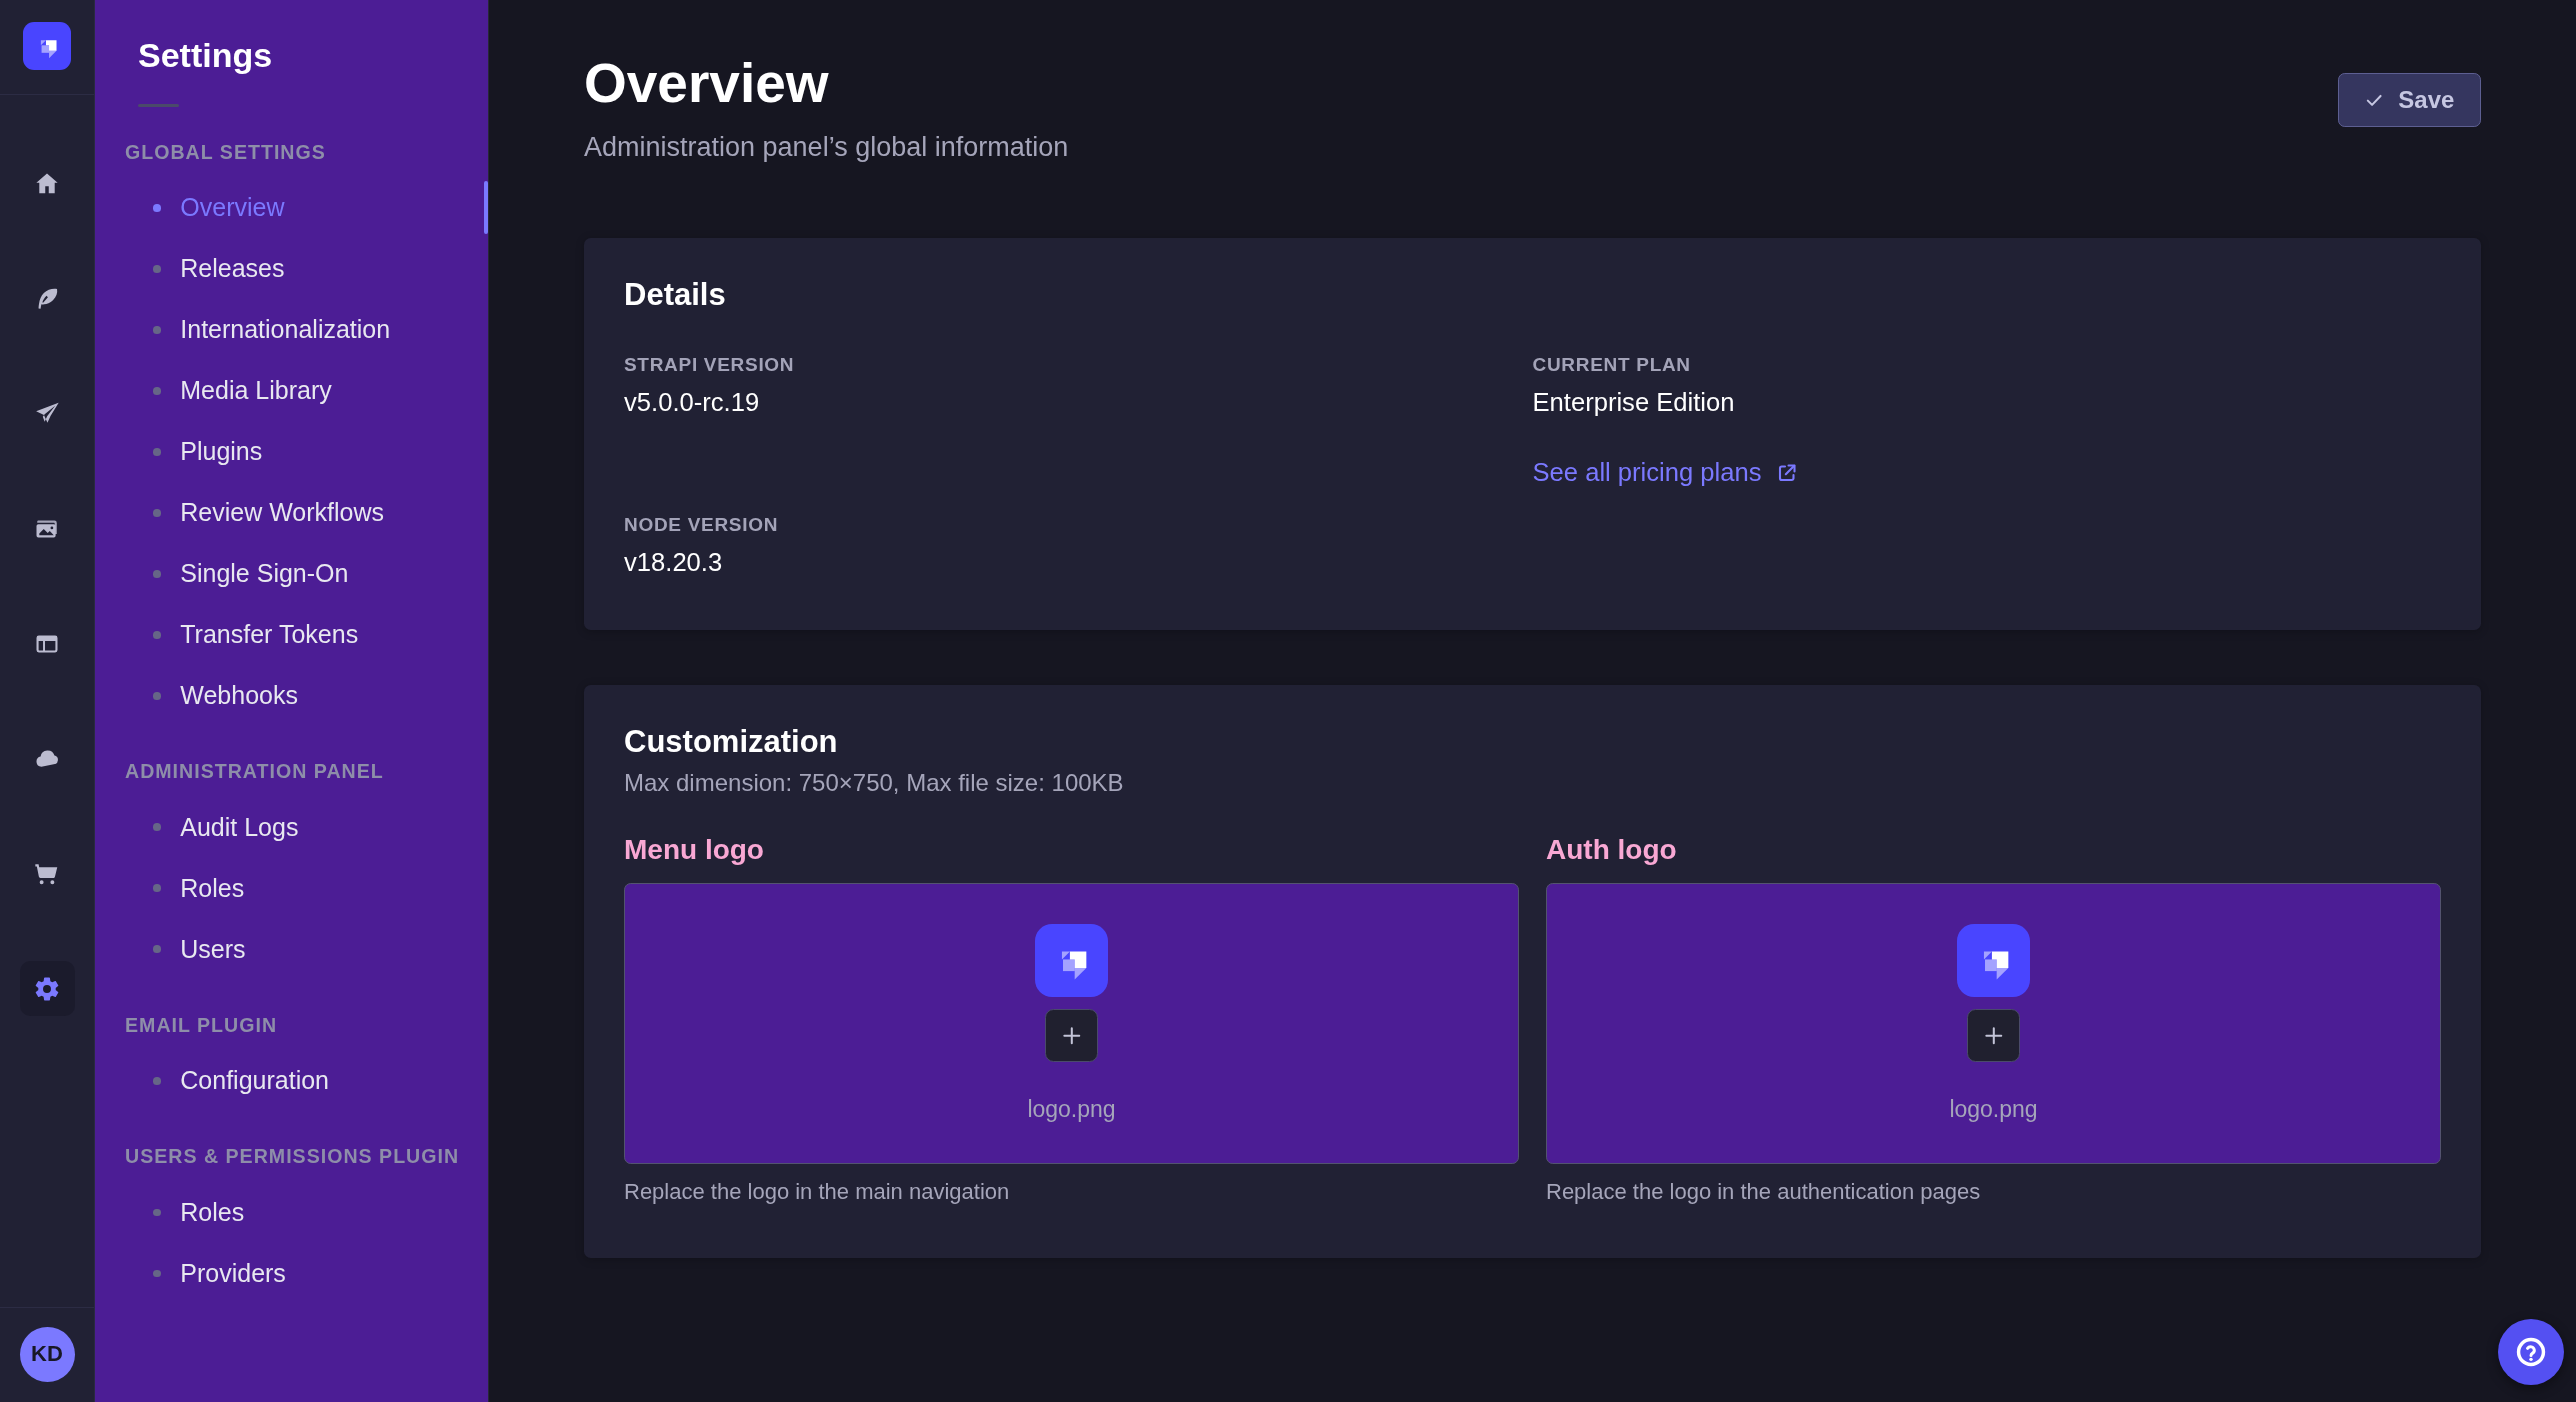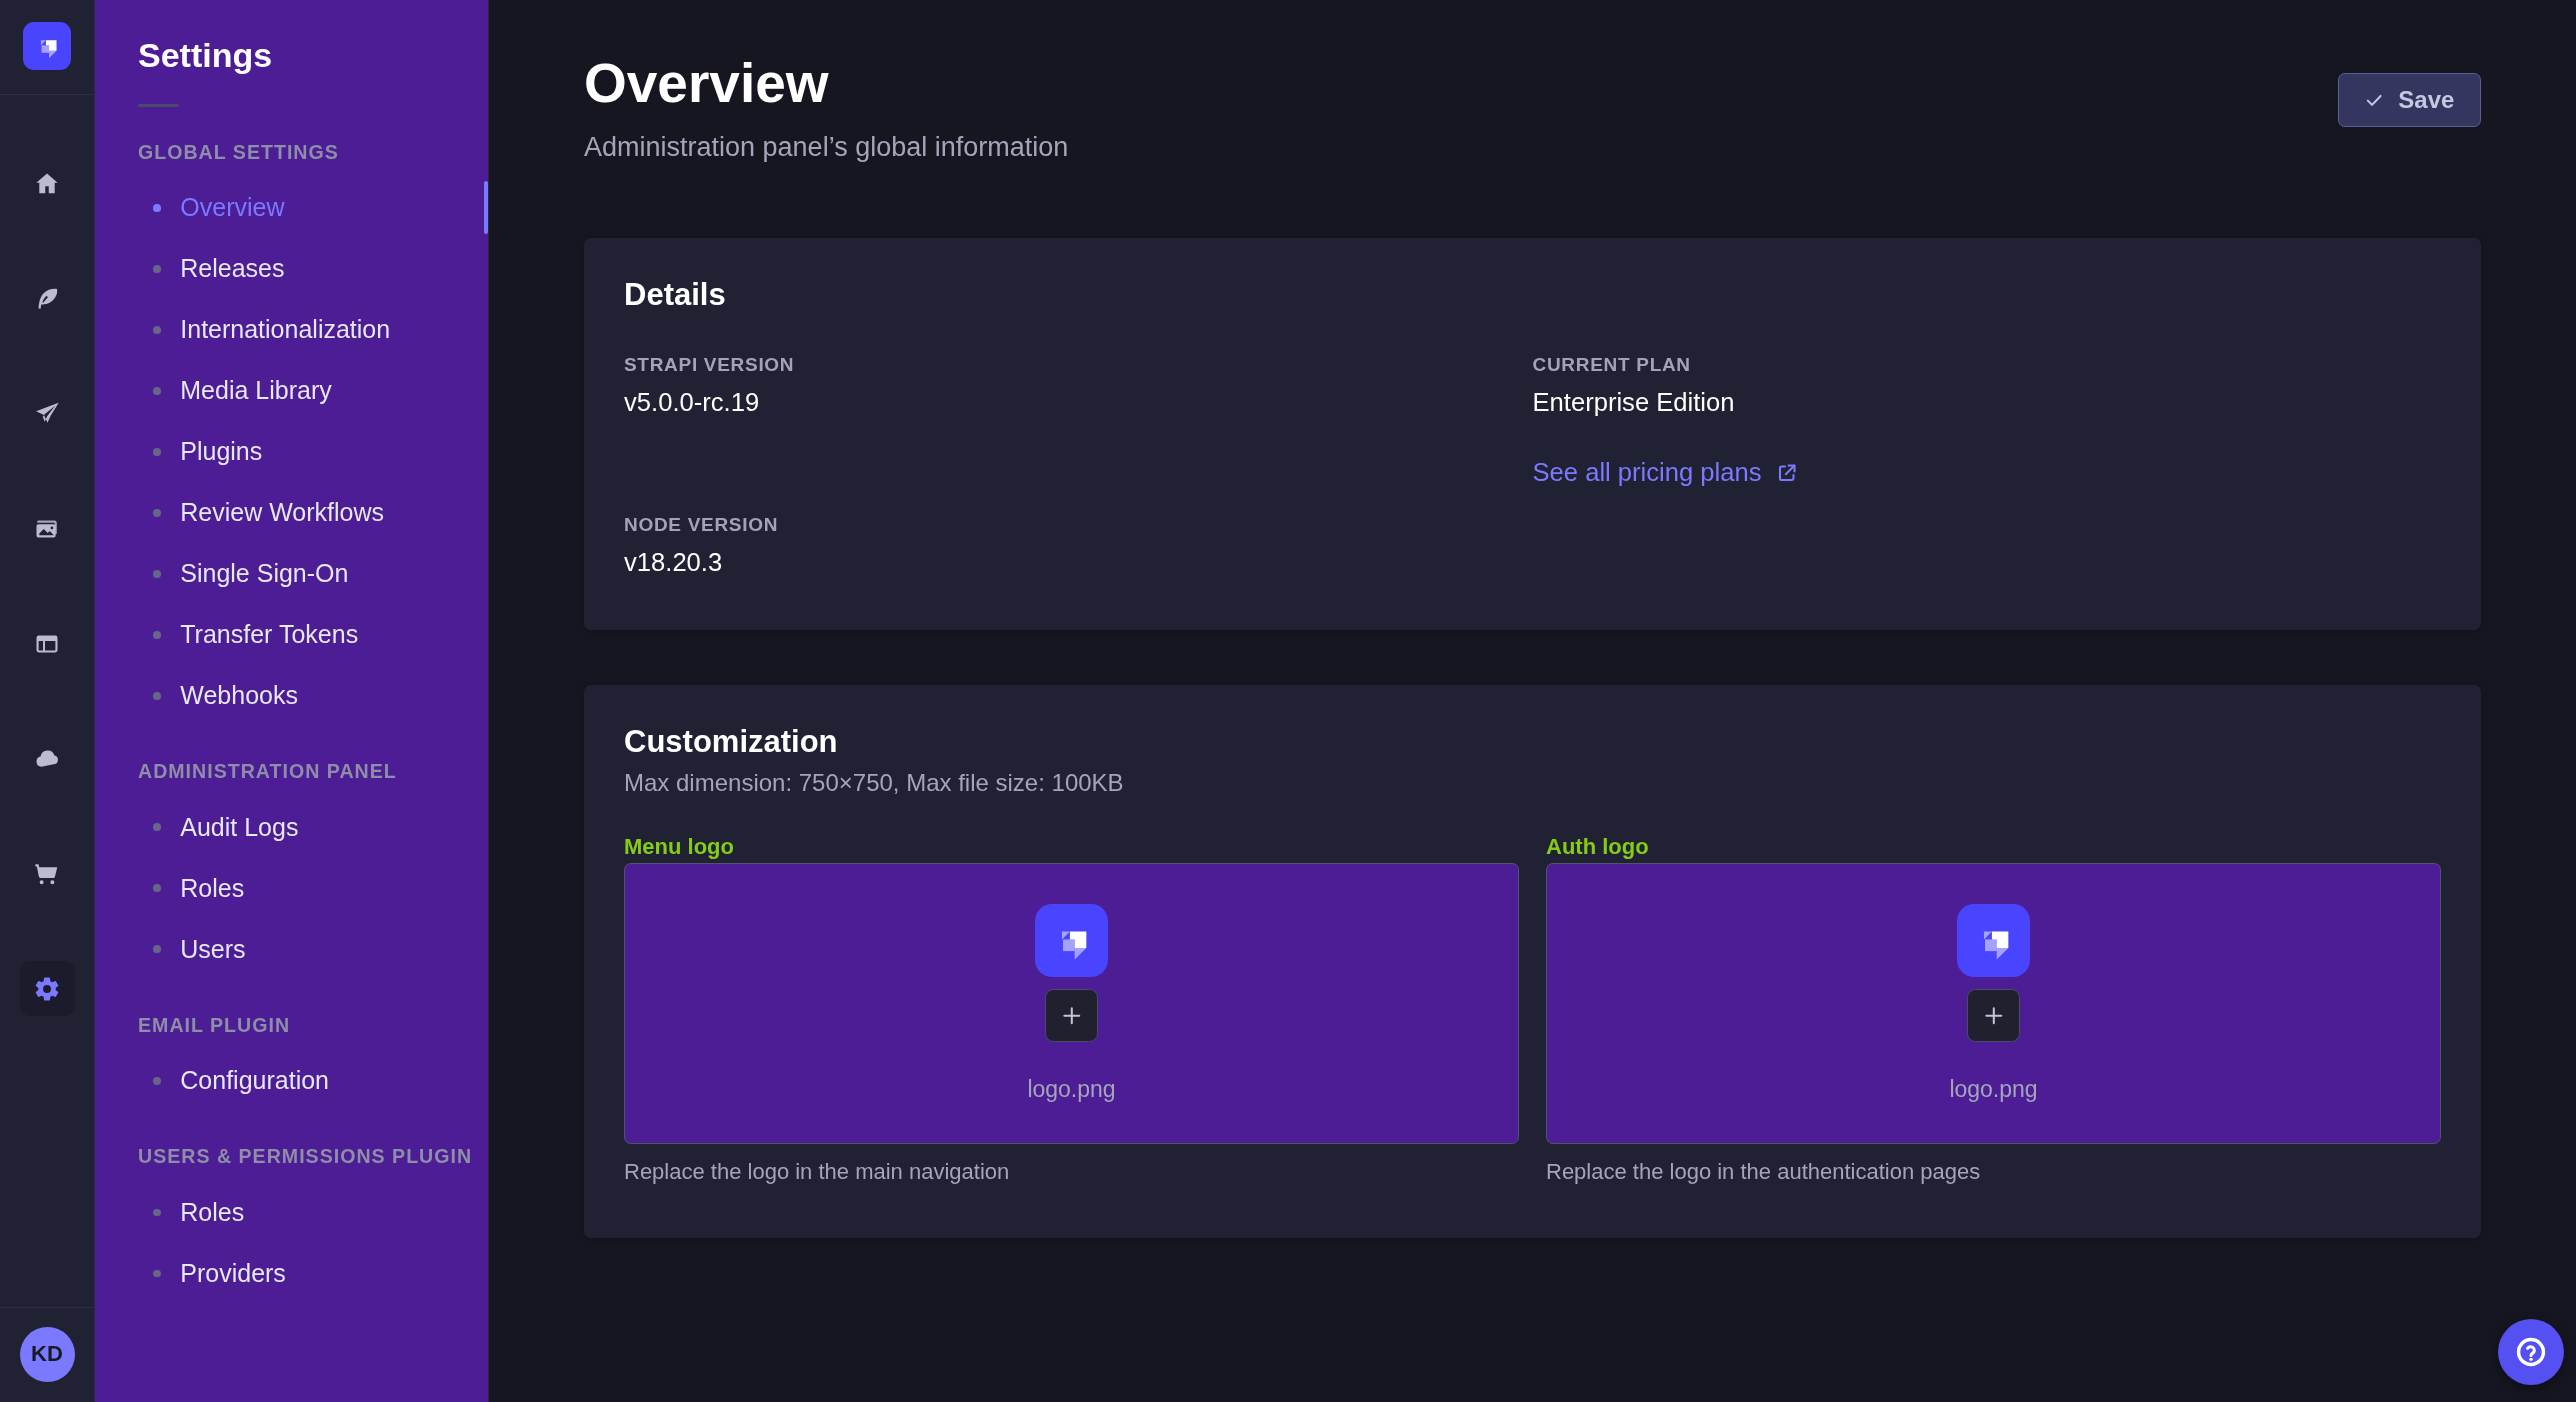--- a/index.html
+++ b/index.html
@@ -35,21 +35,21 @@
   
   .subnav {
     width:394px; height:100%; background:#4c1d95; flex-shrink:0;
     border-right:0.9px solid #272738; overflow:hidden; position:relative;
   }
   .subnav-title { font-size:34px; font-weight:700; color:#ffffff; padding:36px 0 0 43px; }
   .subnav-divider { width:41px; height:2.6px; background:#4a4a6a; border:none; border-radius:1.7px; margin:29px 0 0 43px; }
   .subnav-sections { margin-top:17px; }
   .subnav-section-header {
     font-size:19.6px; font-weight:700; letter-spacing:1px; color:#8e8ea9;
-    padding-left:43px; margin-top:34px; text-transform:uppercase;
+    padding-left:30px; margin-top:34px; text-transform:uppercase;
   }
   .subnav-list { list-style:none; margin-top:13.6px; }
   .subnav-item {
     height:61px; display:flex; align-items:center; padding-left:58px;
     position:relative; cursor:pointer; color:#e8e8f0; font-size:25px;
   }
   .subnav-item .bullet { width:7.7px; height:7.7px; border-radius:50%; background:#666687; margin-right:19.6px; flex-shrink:0; }
   .subnav-item.active { color:#7b79ff; font-weight:500; }
   .subnav-item.active .bullet { background:#7b79ff; }
   .subnav-item.active::after {
@@ -82,21 +82,21 @@
   .field-value { font-size:25.6px; color:#ffffff; margin-top:12px; }
   .pricing-link {
     display:inline-flex; align-items:center; gap:13.6px; margin-top:41px;
     color:#7b79ff; font-size:25.6px; text-decoration:none; cursor:pointer;
   }
   .pricing-link svg { width:24px; height:24px; }
 
   .customization-card { margin-top:55px; }
   .card-subtitle { font-size:24px; color:#a5a5ba; margin-top:8.5px; }
   .uploads-grid { display:grid; grid-template-columns:1fr 1fr; column-gap:27px; margin-top:37px; }
-  .upload-label { font-size:22px; font-weight:700; color:#84cc16; margin-bottom:3px; }
+  .upload-label { font-size:28px; font-weight:700; color:#f9a8d4; margin-bottom:17px; }
   .upload-box {
     height:281px; background:#4c1d95; border:1.7px solid #53536f; border-radius:6.8px;
     display:flex; flex-direction:column; align-items:center; justify-content:center; cursor:pointer;
   }
   .logo-tile { width:73px; height:73px; border-radius:17px; background:#4945ff;
     display:flex; align-items:center; justify-content:center; }
   .logo-tile svg { width:53px; height:53px; }
   .add-btn {
     width:53px; height:53px; margin-top:12px; background:#20202f;
     border:1.7px solid #4a4a6a; border-radius:8.5px; color:#c3c4d8;

